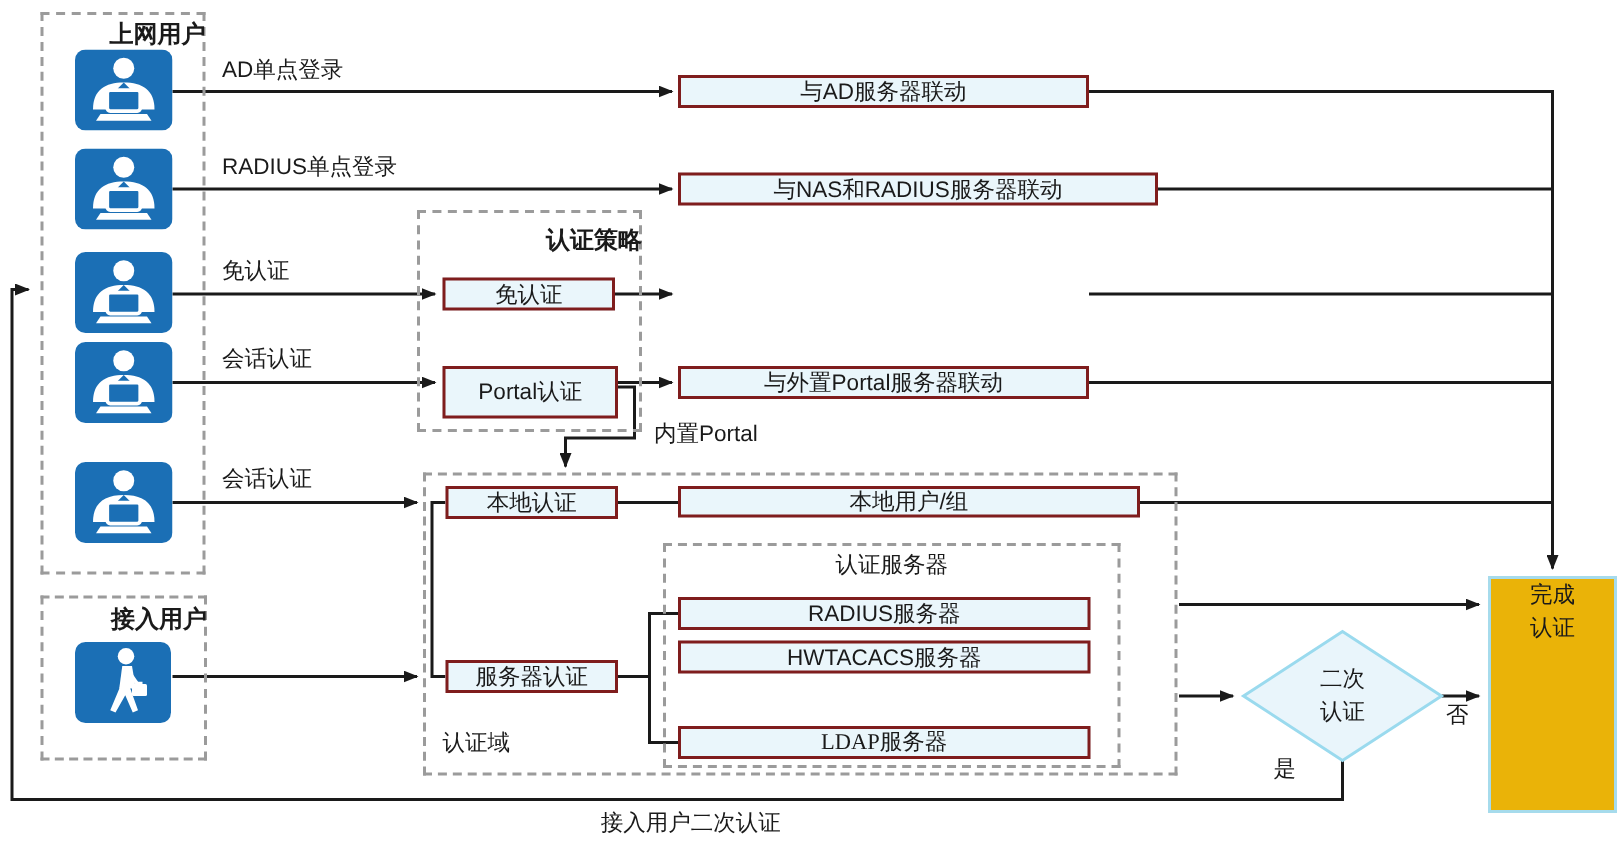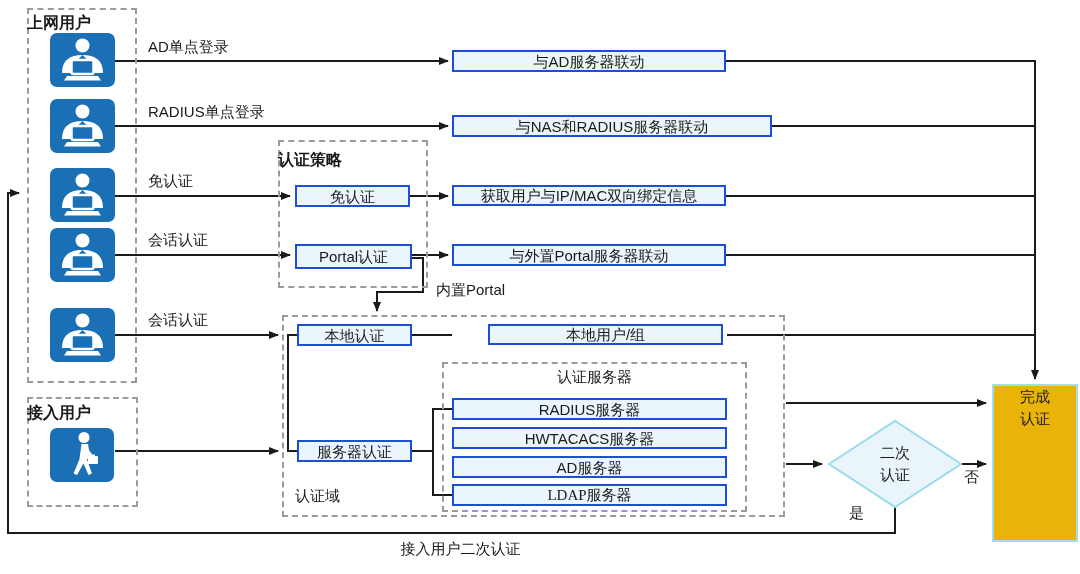--- a/index.html
+++ b/index.html
@@ -1,23 +1,23 @@
 <!DOCTYPE html>
 <html><head>
 <meta charset="utf-8">
 <style>
   html,body{margin:0;padding:0;background:#ffffff;}
   body{font-family:"Liberation Sans","DejaVu Sans",sans-serif;color:#1a1a1a;}
   .stage{position:relative;width:1080px;height:574px;background:#ffffff;overflow:hidden;}
   .wires{position:absolute;left:0;top:0;z-index:1;}
   .gbox{position:absolute;border:2px dashed #9b9b9b;background:transparent;z-index:2;box-sizing:border-box;}
-  .chip{position:absolute;background:#eaf6fb;border:2px solid #1d4ed8;box-sizing:border-box;
+  .chip{position:absolute;background:#eaf6fb;border:2px solid #7f1d1d;box-sizing:border-box;
         display:flex;align-items:center;justify-content:center;font-size:15px;z-index:3;line-height:1;}
   .lbl{position:absolute;font-size:15px;z-index:3;white-space:nowrap;line-height:1.2;}
-  .grouptitle{position:absolute;font-size:16px;font-weight:bold;z-index:3;text-align:left;}
+  .grouptitle{position:absolute;font-size:16px;font-weight:bold;z-index:3;text-align:right;}
   .icon{position:absolute;z-index:3;}
   .final{position:absolute;background:#eab308;border:2px solid #a6dbec;box-sizing:border-box;
          display:flex;align-items:flex-start;justify-content:center;z-index:3;}
   .final .inner,.dmd .inner{width:34px;text-align:center;font-size:15px;line-height:1.45;}
   .dmd{position:absolute;display:flex;align-items:center;justify-content:center;z-index:3;}
   .center{text-align:center;}
 </style>
 </head>
 <body>
 
@@ -128,40 +128,38 @@
 
   <div class="lbl" style="left:148px;top:38px;">AD单点登录</div>
   <div class="lbl" style="left:148px;top:103px;">RADIUS单点登录</div>
   <div class="lbl" style="left:148px;top:172px;">免认证</div>
   <div class="lbl" style="left:148px;top:231px;">会话认证</div>
   <div class="lbl" style="left:148px;top:311px;">会话认证</div>
 
   <div class="gbox" style="left:278px;top:140px;width:150px;height:148px;"></div>
   <div class="grouptitle" style="left:278px;top:150px;width:150px;">认证策略</div>
   <div class="chip" style="left:295px;top:185px;width:115px;height:22px;">免认证</div>
-  <div class="chip" style="left:295px;top:244px;width:117px;height:25px;">Portal认证</div>
+  <div class="chip" style="left:295px;top:244px;width:117px;height:35px;">Portal认证</div>
 
   <div class="chip" style="left:452px;top:50px;width:274px;height:22px;">与AD服务器联动</div>
   <div class="chip" style="left:452px;top:115px;width:320px;height:22px;">与NAS和RADIUS服务器联动</div>
-  <div class="chip" style="left:452px;top:185px;width:274px;height:21px;">获取用户与IP/MAC双向绑定信息</div>
   <div class="chip" style="left:452px;top:244px;width:274px;height:22px;">与外置Portal服务器联动</div>
 
   <div class="lbl" style="left:436px;top:281px;">内置Portal</div>
 
   <div class="gbox" style="left:282px;top:315px;width:503px;height:202px;"></div>
   <div class="lbl" style="left:295px;top:487px;">认证域</div>
   <div class="chip" style="left:297px;top:324px;width:115px;height:22px;">本地认证</div>
   <div class="chip" style="left:297px;top:440px;width:115px;height:22px;">服务器认证</div>
-  <div class="chip" style="left:452px;top:324px;width:235px;height:21px;margin-left:36px;">本地用户/组</div>
+  <div class="chip" style="left:452px;top:324px;width:308px;height:21px;">本地用户/组</div>
 
   <div class="gbox" style="left:442px;top:362px;width:305px;height:150px;"></div>
   <div class="lbl center" style="left:442px;top:368px;width:305px;">认证服务器</div>
   <div class="chip" style="left:452px;top:398px;width:275px;height:22px;">RADIUS服务器</div>
   <div class="chip" style="left:452px;top:427px;width:275px;height:22px;">HWTACACS服务器</div>
-  <div class="chip" style="left:452px;top:456px;width:275px;height:22px;">AD服务器</div>
   <div class="chip" style="left:452px;top:484px;width:275px;height:22px;font-family:Liberation Serif, serif;">LDAP服务器</div>
 
   <div class="dmd" style="left:863px;top:438px;width:64px;height:52px;">
     <div class="inner">二次认证</div>
   </div>
   <div class="lbl" style="left:964px;top:468px;">否</div>
   <div class="lbl" style="left:849px;top:504px;">是</div>
 
   <div class="final" style="left:992px;top:384px;width:86px;height:158px;">
     <div class="inner">完成认证</div>

